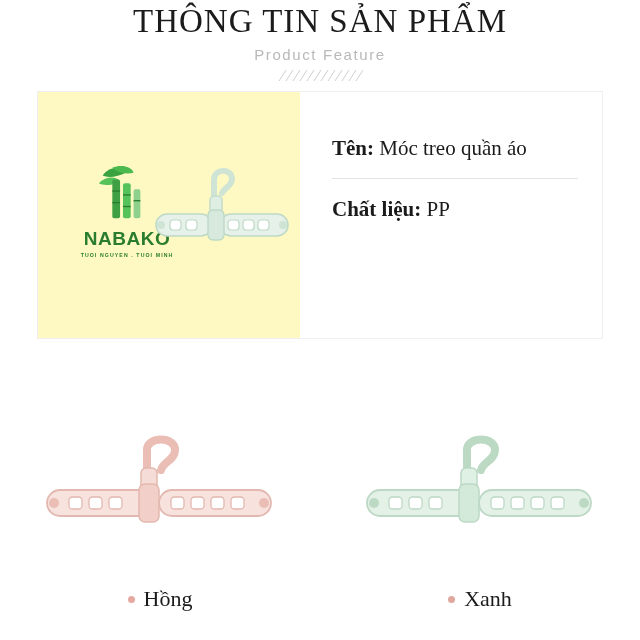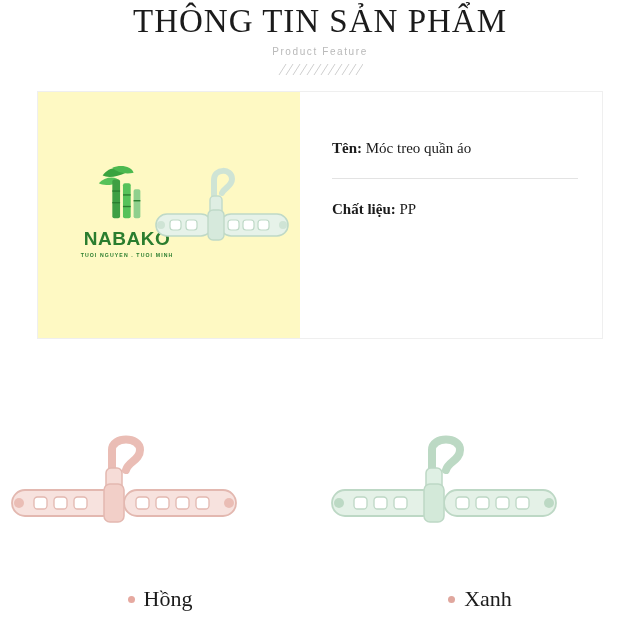--- a/index.html
+++ b/index.html
@@ -22,21 +22,21 @@
   .title {
     font-family: "Liberation Serif", serif;
     font-size: 33px;
     letter-spacing: 1px;
     color: #1b1b1b;
     line-height: 42px;
     font-weight: 400;
   }
   .subtitle {
     font-family: "Liberation Sans", sans-serif;
-    font-size: 10px;
+    font-size: 15px;
     letter-spacing: 1.6px;
     color: #b9b9b9;
     margin-top: 4px;
   }
   .hatch {
     width: 86px;
     height: 13px;
     margin: 6px auto 0 auto;
     overflow: hidden;
     position: relative;
@@ -70,21 +70,21 @@
   .spec-row {
     height: 60px;
     border-bottom: 1px solid #e3e3e3;
     display: flex;
     align-items: center;
     margin-right: 24px;
   }
   .spec-row:last-child { border-bottom: none; }
   .spec-text {
     font-family: "Liberation Serif", serif;
-    font-size: 15px;
+    font-size: 21px;
     color: #1b1b1b;
     white-space: nowrap;
   }
   .spec-text b { font-weight: 700; }
 
   
   .brand {
     position: absolute;
     left: 34px;
     top: 72px;
@@ -114,21 +114,21 @@
     position: absolute;
     top: 420px;
     left: 0;
     width: 640px;
     height: 200px;
     display: flex;
   }
   .prod-cell {
     width: 320px;
     position: relative;
-    text-align: left;
+    text-align: center;
     text-decoration: underline;
   }
   .caption {
     position: absolute;
     bottom: 8px;
     left: 0;
     width: 100%;
     font-family: "Liberation Serif", serif;
     font-size: 22px;
     color: #1b1b1b;

